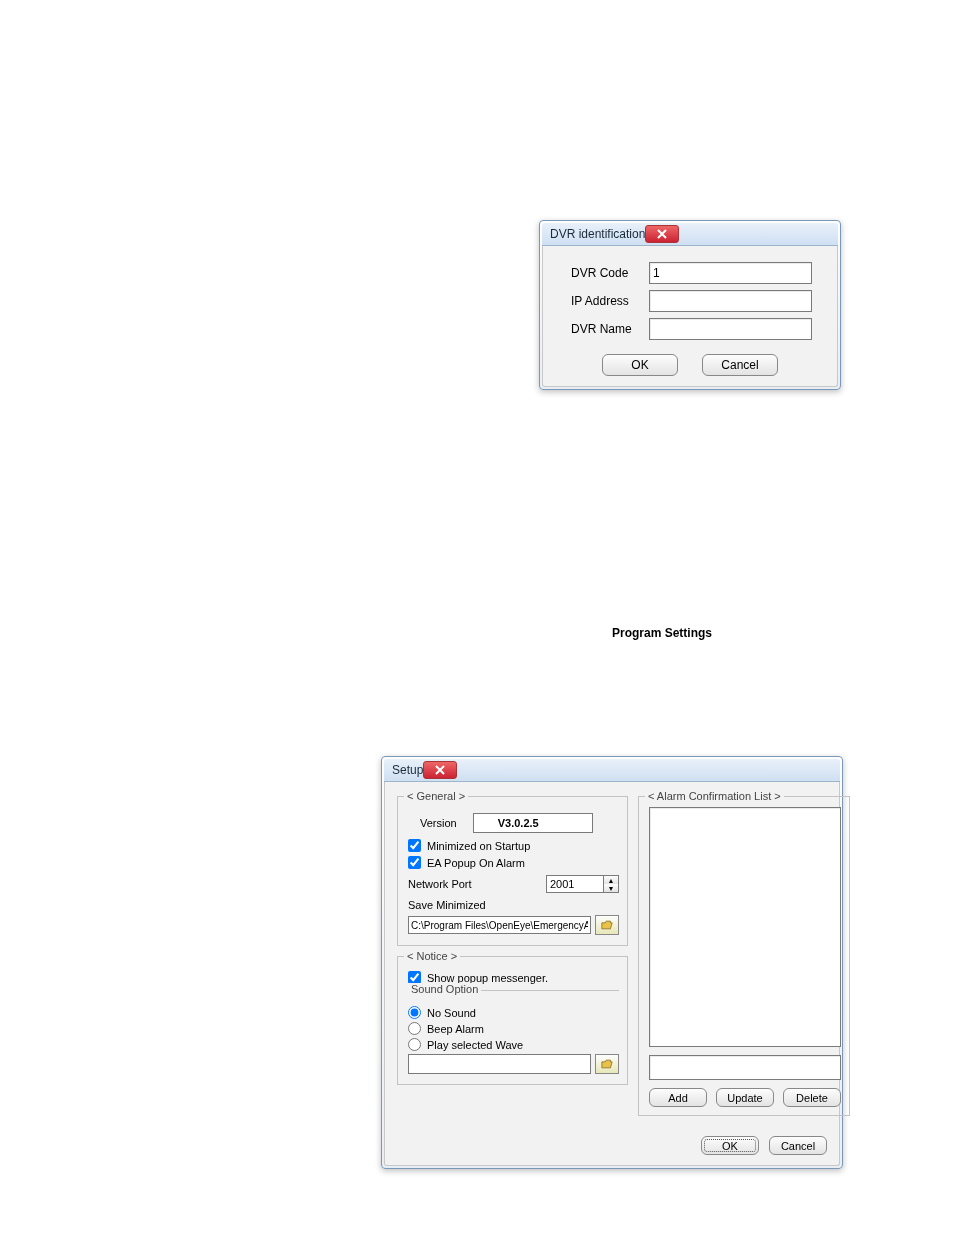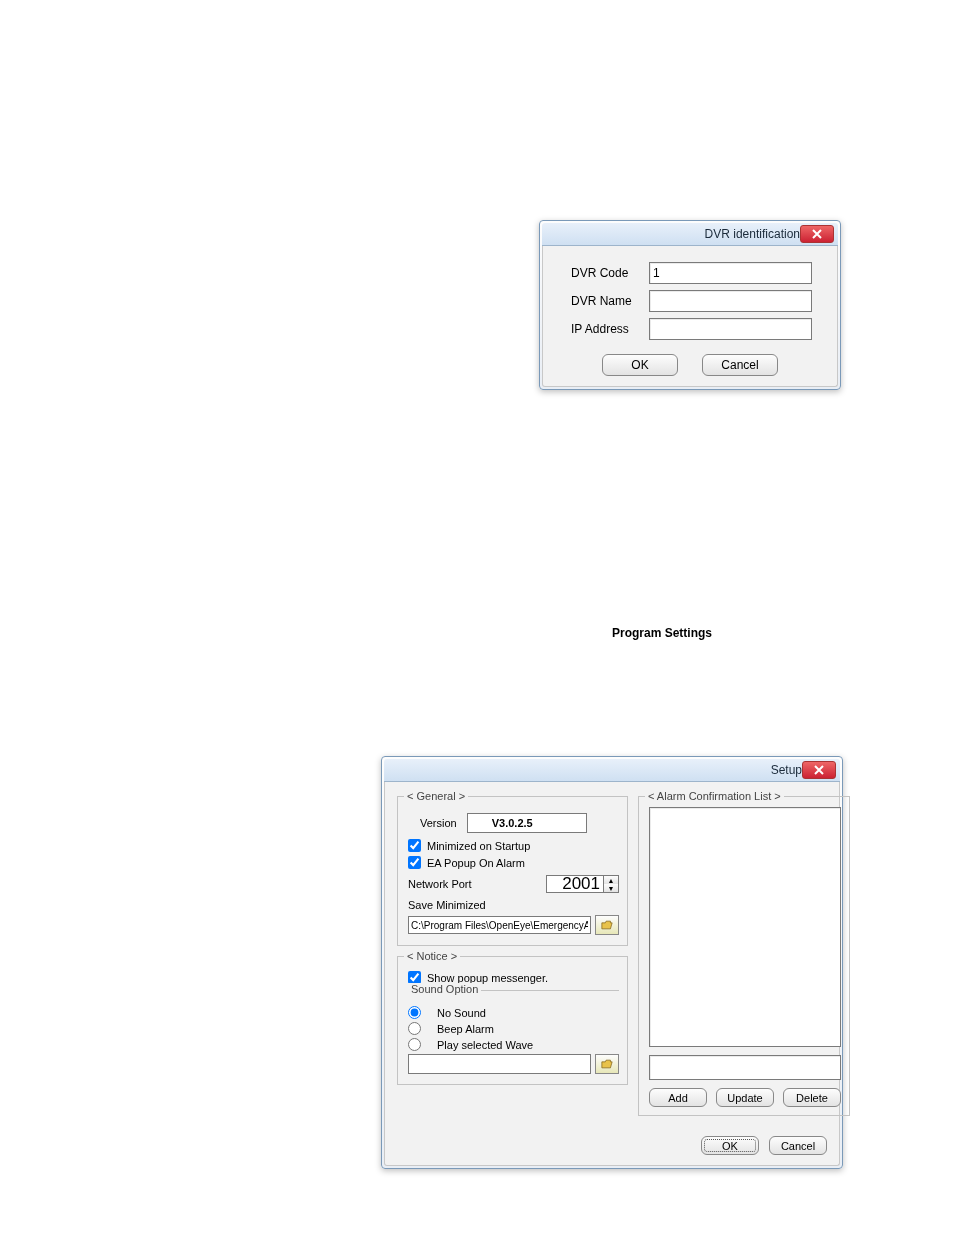--- a/index.html
+++ b/index.html
@@ -1,41 +1,41 @@
 <!DOCTYPE html>
 <html><head>
 <meta charset="utf-8">
 <style>
   html,body{margin:0;padding:0;background:#fff;font-family:"Segoe UI",Tahoma,Arial,sans-serif;font-size:11px;color:#000}
   .page{position:relative;width:954px;height:1235px;margin:0 auto}
   .win{position:absolute;background:linear-gradient(#fdfdfd,#e9eef5);border:1px solid #7a99b8;border-radius:4px;box-shadow:0 2px 6px rgba(0,0,0,.25);padding:2px}
-  .titlebar{height:22px;display:flex;align-items:center;justify-content:flex-end;padding:0 4px 0 8px;background:linear-gradient(#e8f0fa,#cfe0f2);border-bottom:1px solid #9db4cb;border-radius:3px 3px 0 0;font-size:12px;color:#1a2a3a}
+  .titlebar{height:22px;display:flex;align-items:center;justify-content:flex-start;padding:0 4px 0 8px;background:linear-gradient(#e8f0fa,#cfe0f2);border-bottom:1px solid #9db4cb;border-radius:3px 3px 0 0;font-size:12px;color:#1a2a3a}
   .closebtn{width:32px;height:16px;border:1px solid #a33;border-radius:3px;background:linear-gradient(#e66,#c23);display:flex;align-items:center;justify-content:center;cursor:pointer}
   .closebtn svg{width:10px;height:10px;stroke:#fff;stroke-width:2}
   .body{background:#f2f2f2;border:1px solid #c8c8c8;border-top:none;padding:10px 12px;border-radius:0 0 3px 3px}
   .row{display:flex;align-items:center;margin:6px 16px}
   .lbl{flex:0 0 78px;font-size:12px}
   .inp{flex:1;height:18px;border:1px solid #7a7a7a;background:#fff;padding:1px 3px;font-size:12px;box-shadow:inset 1px 1px 0 rgba(0,0,0,.08)}
   .btnrow{display:flex;justify-content:center;gap:24px;margin-top:14px}
   .btn{min-width:76px;height:22px;border:1px solid #888;background:linear-gradient(#fdfdfd,#e3e3e3);font-size:12px;cursor:pointer;border-radius:6px}
   .btn.small{min-width:58px;height:19px;font-size:11px}
   .btn.default{outline:1px dotted #555;outline-offset:-4px}
   .heading{position:absolute;font-weight:bold;font-size:12px}
   
   .grp{border:1px solid #c3c3c3;margin:4px 0 10px;padding:10px 8px 10px 10px;position:relative}
   .grp>.legend{position:absolute;top:-7px;left:6px;background:#f2f2f2;padding:0 3px;font-size:11px;color:#444}
   .chk{display:flex;align-items:center;gap:6px;margin:4px 0;font-size:11px}
   .chk input{margin:0}
-  .radio{display:flex;align-items:center;gap:16px;margin:3px 0;font-size:11px}
+  .radio{display:flex;align-items:center;gap:6px;margin:3px 0;font-size:11px}
   .radio input{margin:0}
-  .field{display:flex;align-items:center;gap:10px;margin:6px 0}
+  .field{display:flex;align-items:center;gap:16px;margin:6px 0}
   .field .flabel{font-size:11px}
   .verbox{border:1px solid #7a7a7a;background:#fff;padding:1px 24px;height:16px;min-width:70px;font-size:11px;font-weight:bold;display:inline-flex;align-items:center}
   .spin{display:inline-flex;align-items:stretch;height:18px}
-  .spin input{width:50px;border:1px solid #7a7a7a;border-right:none;background:#fff;text-align:right;padding:0 3px;font-size:17px}
+  .spin input{width:50px;border:1px solid #7a7a7a;border-right:none;background:#fff;padding:0 3px;font-size:11px}
   .spin .arrows{display:flex;flex-direction:column;border:1px solid #7a7a7a}
   .spin .arrows span{width:14px;height:8px;background:linear-gradient(#fdfdfd,#e3e3e3);display:flex;align-items:center;justify-content:center;font-size:7px;line-height:1;cursor:pointer}
   .dirrow{display:flex;align-items:center;gap:4px}
   .dirrow input{flex:1;height:16px;border:1px solid #7a7a7a;background:#fff;font-size:10px;padding:0 2px}
   .browse{width:22px;height:18px;border:1px solid #888;background:linear-gradient(#fdfdfd,#e7e7b8);display:flex;align-items:center;justify-content:center;cursor:pointer}
   .browse svg{width:12px;height:10px}
   .listbox{border:1px solid #7a7a7a;background:#fff;height:238px;box-shadow:inset 1px 1px 0 rgba(0,0,0,.08)}
   .cols{display:flex;gap:10px}
   .colL{flex:0 0 220px}
   .colR{flex:1}
@@ -59,25 +59,25 @@
             <path d="M1 1 L9 9 M9 1 L1 9"></path>
           </svg>
     </div>
   </div>
   <div class="body">
     <div class="row">
       <span class="lbl">DVR Code</span>
       <input class="inp" value="1" style="">
     </div>
     <div class="row">
-      <span class="lbl">DVR Name</span>
+      <span class="lbl">IP Address</span>
       <input class="inp" value="" style="">
     </div>
     <div class="row">
-      <span class="lbl">IP Address</span>
+      <span class="lbl">DVR Name</span>
       <input class="inp" value="" style="">
     </div>
     <div class="btnrow">
       <button class="btn">OK</button>
       <button class="btn">Cancel</button>
     </div>
   </div>
 </div>
 
 <div class="heading" style="left:612px;top:626px">Program Settings</div>

